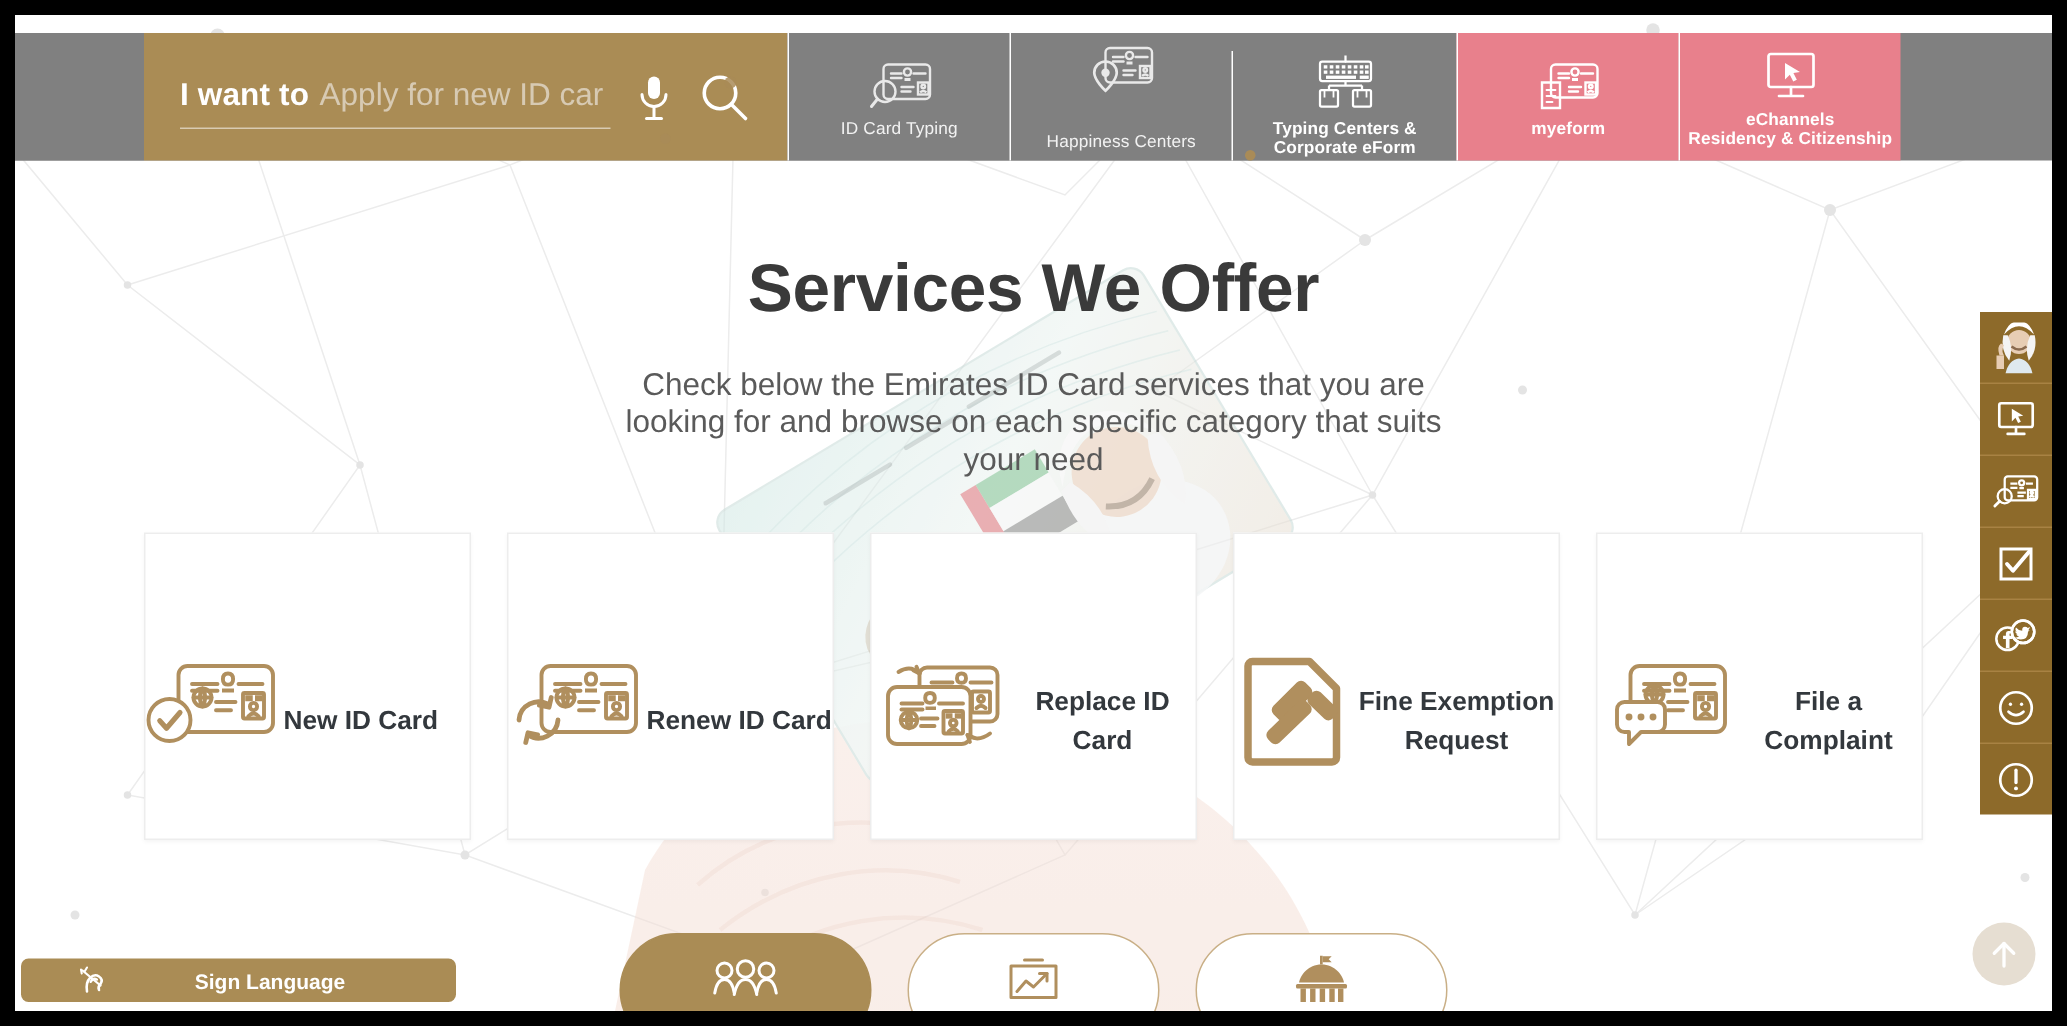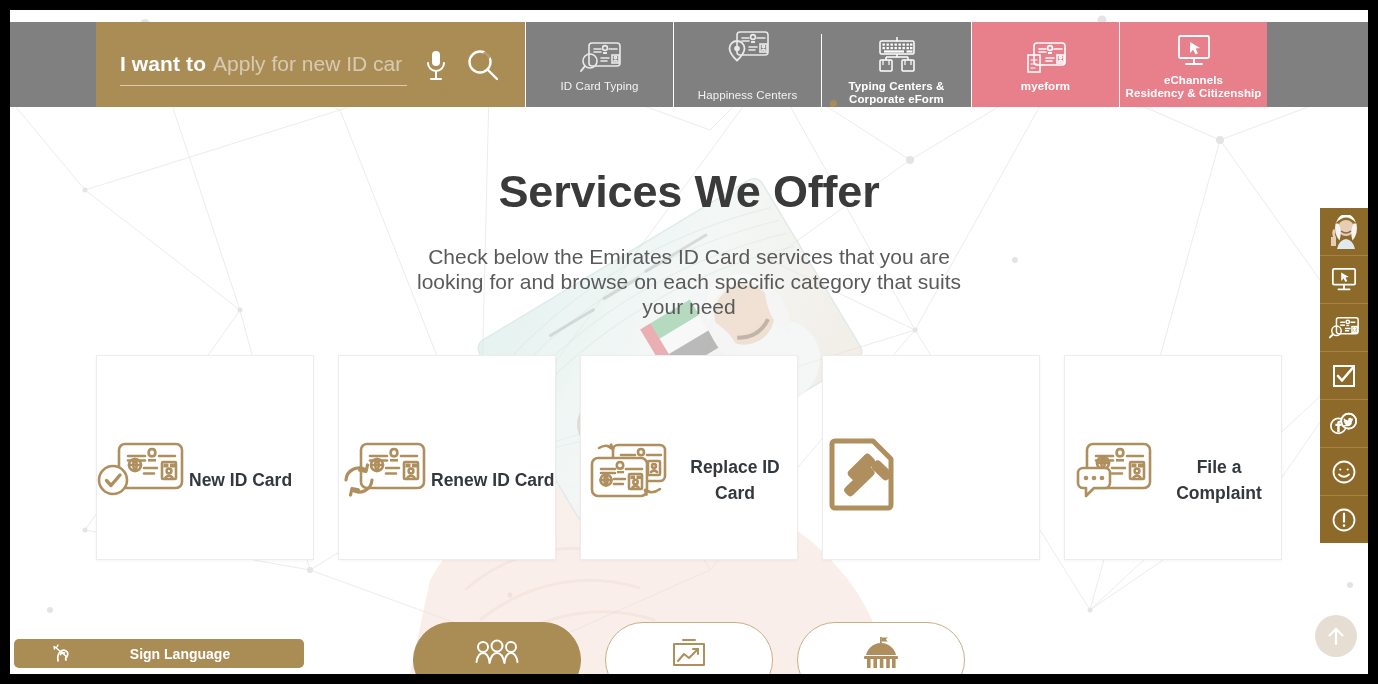--- a/index.html
+++ b/index.html
@@ -477,20 +477,21 @@
         <span class="cicon">
           <svg width="80" height="76" viewBox="0 0 80 76" fill="none">
             <path d="M12 6 h38 l18 18 v46 a3 3 0 0 1 -3 3 h-53 a3 3 0 0 1 -3 -3 v-61 a3 3 0 0 1 3 -3Z" fill="none" stroke="#B08F5E" stroke-width="5" stroke-linejoin="round"></path>
             <g fill="#B08F5E">
               <rect x="32" y="17" width="13" height="30" rx="4" transform="rotate(45 38 32)"></rect>
               <rect x="18" y="41" width="36" height="11" rx="4" transform="rotate(-44 36 46)"></rect>
               <rect x="48" y="30" width="22" height="11" rx="4" transform="rotate(44 59 35)"></rect>
             </g>
           </svg>
         </span>
+        <span class="clabel">Fine Exemption Request</span>
       </div>
 
       <div class="card">
         <span class="cicon">
           <svg width="92" height="76" viewBox="0 0 92 76" fill="none" stroke="#B08F5E" stroke-width="2.6" stroke-linecap="round" stroke-linejoin="round">
             <rect x="22" y="9" width="63" height="44" rx="6"></rect>
             <path d="M31 21 h17 M62 21 h16"></path>
             <path d="M31 25.5 h17"></path>
             <path d="M55 14 q3.4 0 3.4 3.8 q0 3.6 -3.4 3.6 q-3.4 0 -3.4 -3.6 q0 -3.8 3.4 -3.8Z"></path>
             <path d="M51 24 h8 v2.6 h-8z" fill="#B08F5E" stroke="none"></path>

